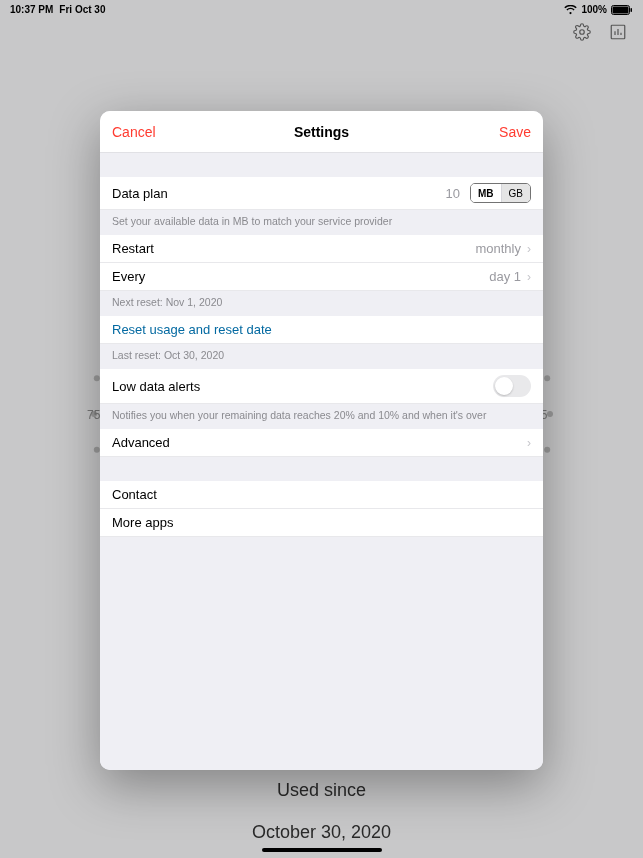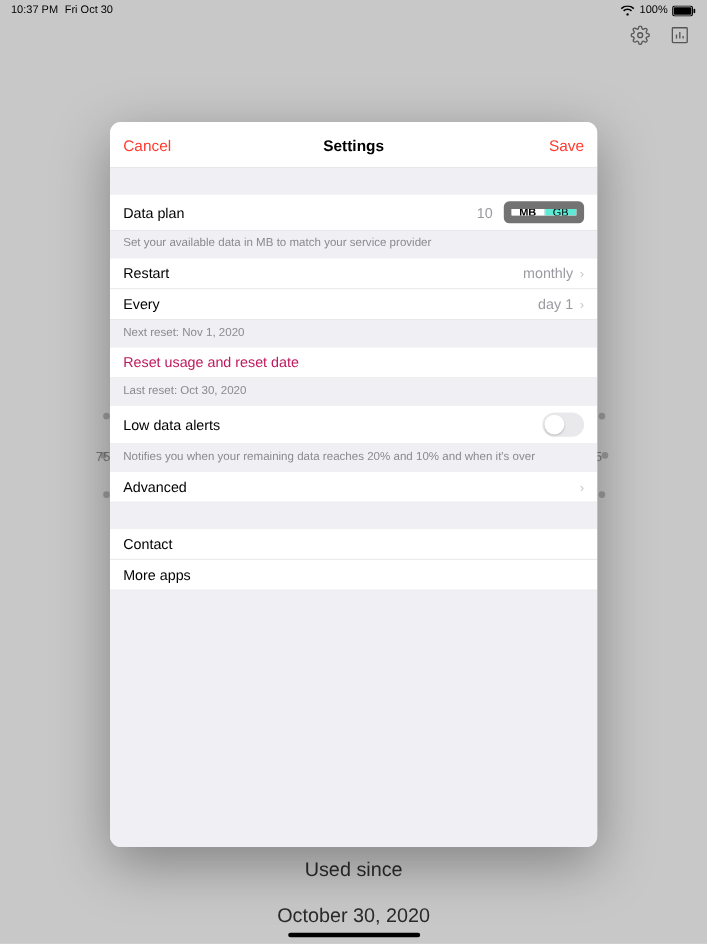--- a/index.html
+++ b/index.html
@@ -9,21 +9,21 @@
     background: #c8c8c9;
     font-family: -apple-system, "Helvetica Neue", Helvetica, Arial, sans-serif;
     position: relative;
     overflow: hidden;
   }
 
   
   .status-bar {
     display: flex; justify-content: space-between; align-items: center;
     padding: 4px 10px 2px 10px;
-    font-size: 10px; font-weight: 400; color: #000;
+    font-size: 10px; font-weight: 700; color: #000;
   }
   .status-left { display:flex; gap: 6px; align-items:center;}
   .status-right { display:flex; gap:4px; align-items:center; }
   .wifi-icon svg, .batt-icon svg { display:block; }
   .batt-label { font-size:10px; }
 
   
   .toolbar {
     display:flex; justify-content:flex-end; gap:18px;
     padding: 6px 16px 4px 16px;
@@ -95,36 +95,36 @@
     padding: 6px 12px;
     font-size:13px;
     color:#000;
     border-bottom:1px solid #e8e8eb;
     position:relative;
   }
   .row:first-of-type { border-top:1px solid #e8e8eb; }
   .row .label { flex:1; }
   .row .value { color:#9a9aa0; font-size:13px; }
   .row .chevron { color:#c6c6cb; margin-left:6px; font-size:12px;}
-  .row.danger .label { color:#be185d; }
+  .row.danger .label { color:#0369a1; }
 
   .footer-note {
     font-size:10.5px; color:#8a8a8f;
     padding: 5px 12px 8px 12px;
     background:#efeff4;
   }
 
   
   .seg {
-    display:flex; border:7px solid #737373; border-radius:5px;
+    display:flex; border:1px solid #737373; border-radius:5px;
     overflow:hidden; height:20px; font-size:10px; margin-left:8px;
   }
   .seg div {
     padding: 0 7px; display:flex; align-items:center; color:#000;
-    background:#5eead4;
+    background:#e5e5e5;
   }
   .seg div.active { background:#fff; font-weight:600; }
   .seg div + div { border-left:1px solid #d6d6db; }
 
   
   .toggle {
     width:38px; height:22px; border-radius:11px; background:#e9e9eb;
     position:relative;
   }
   .toggle::after {

